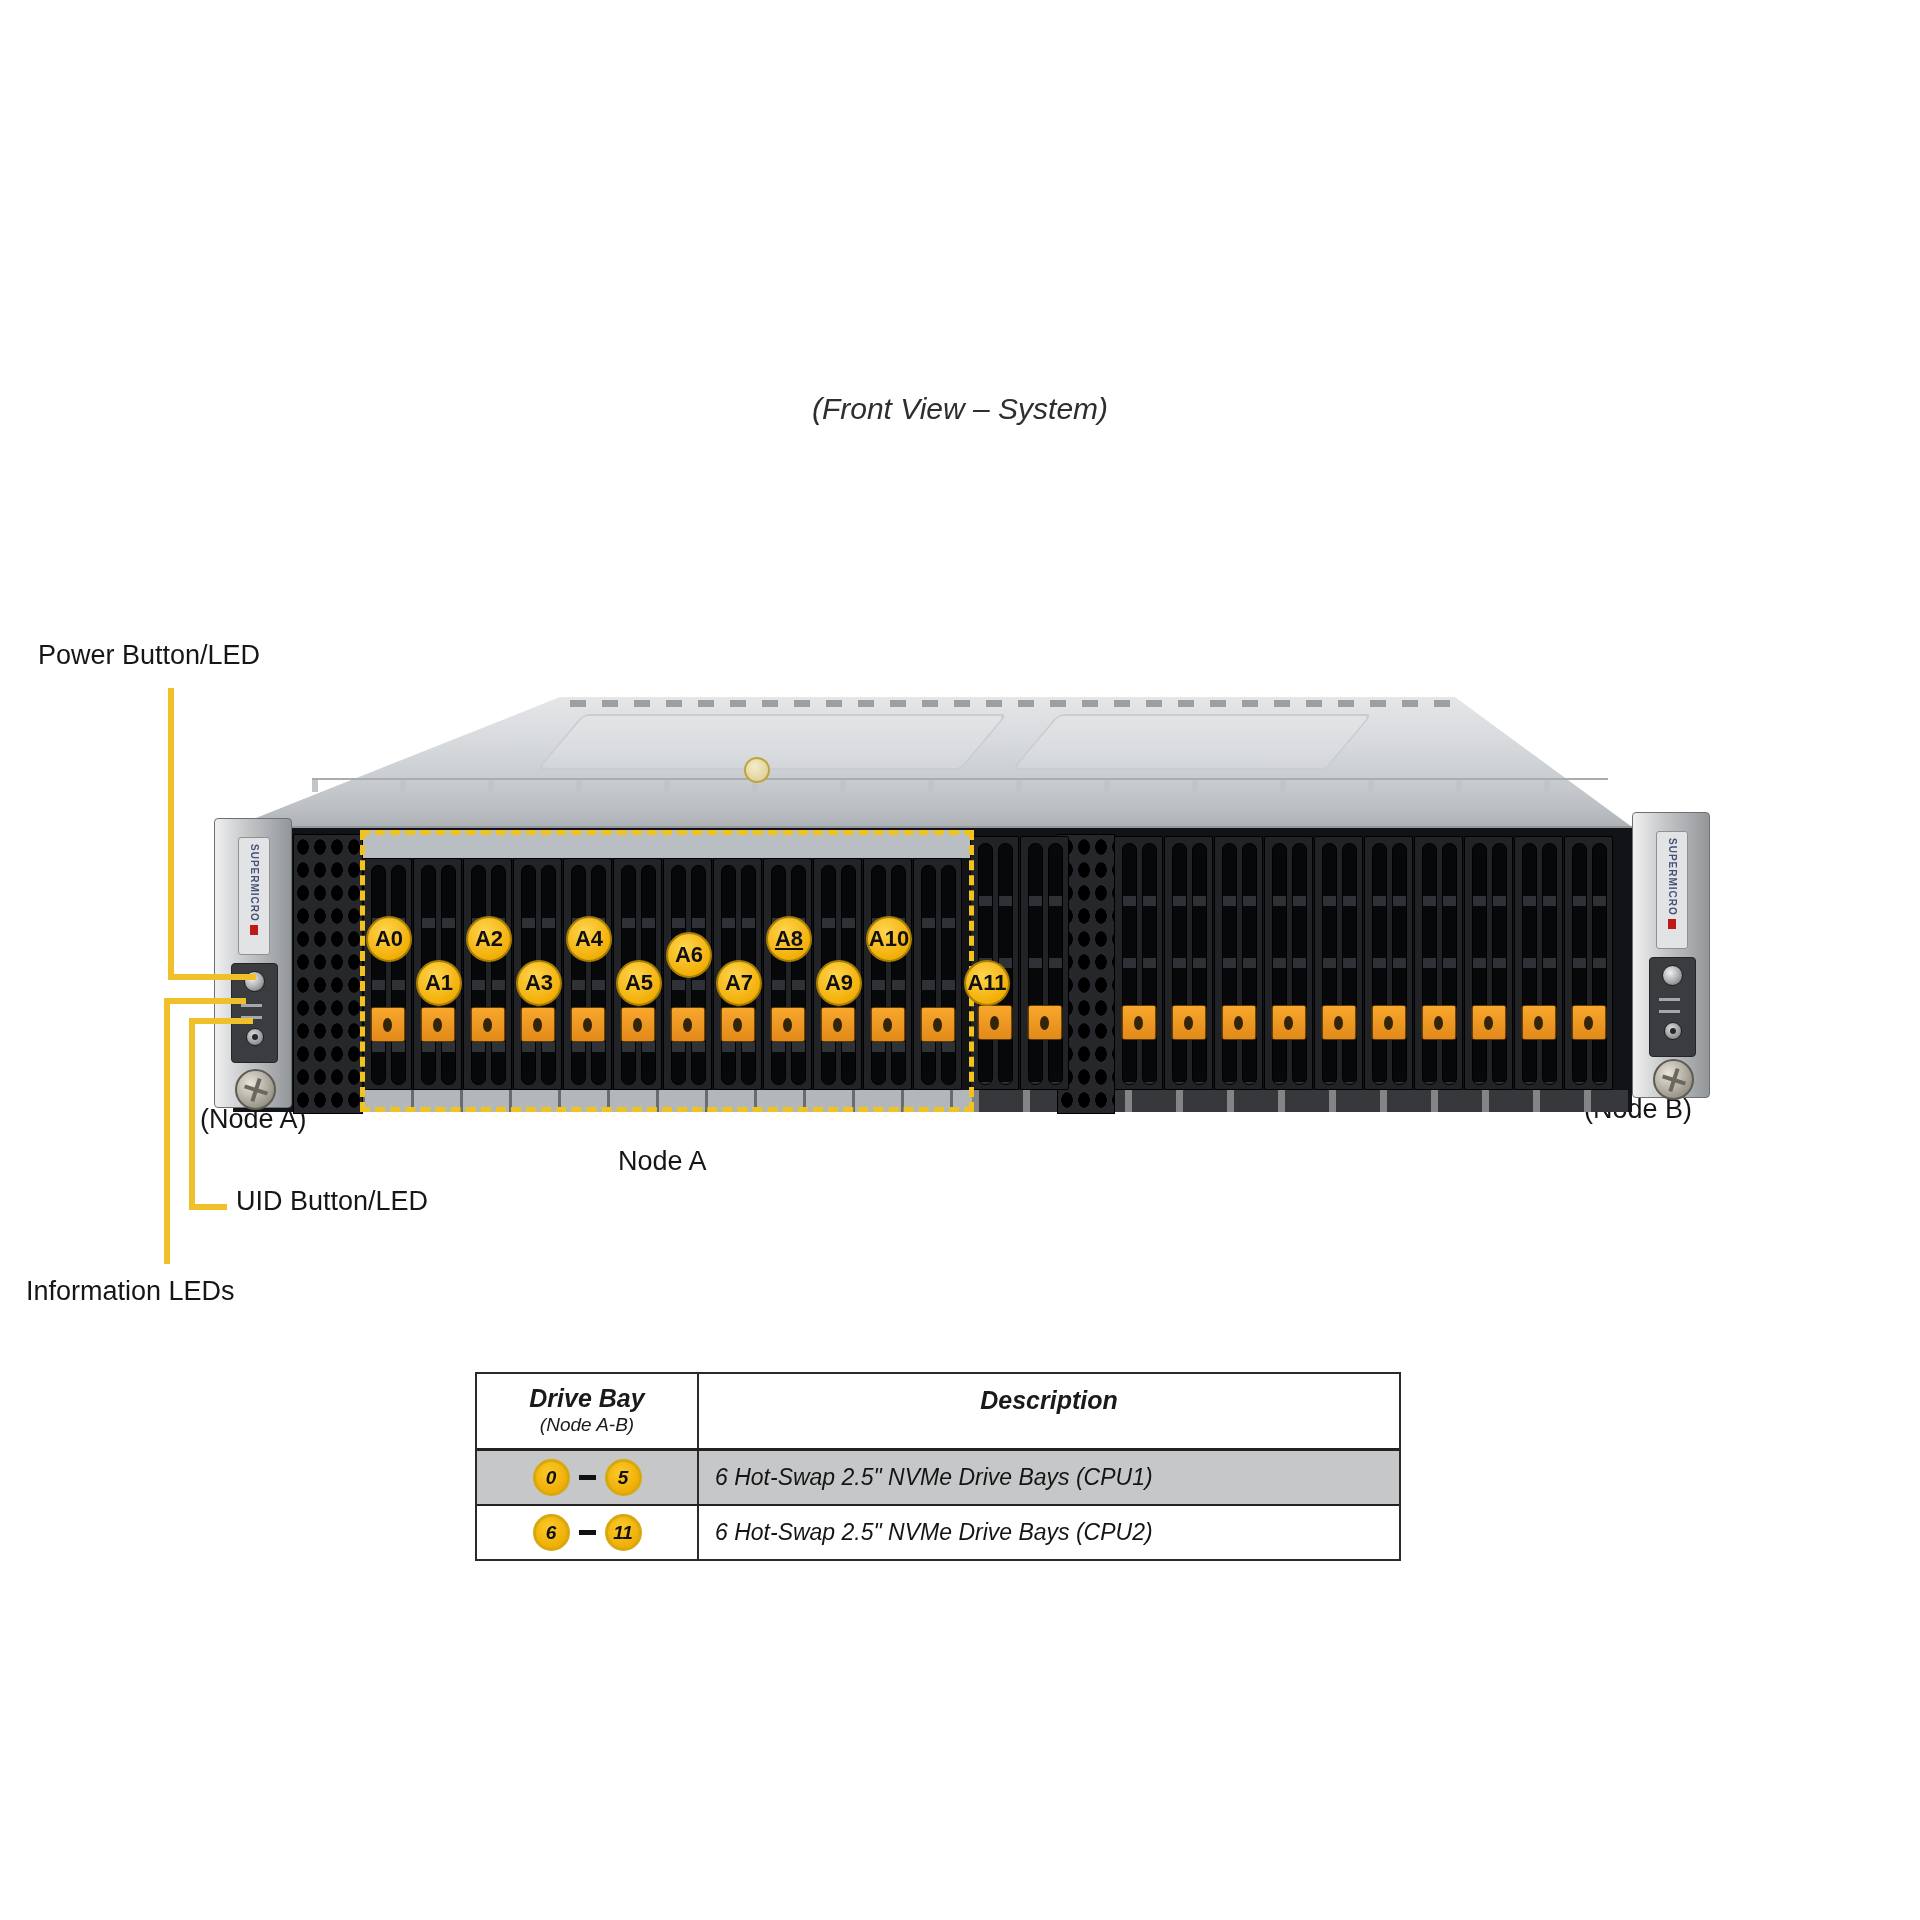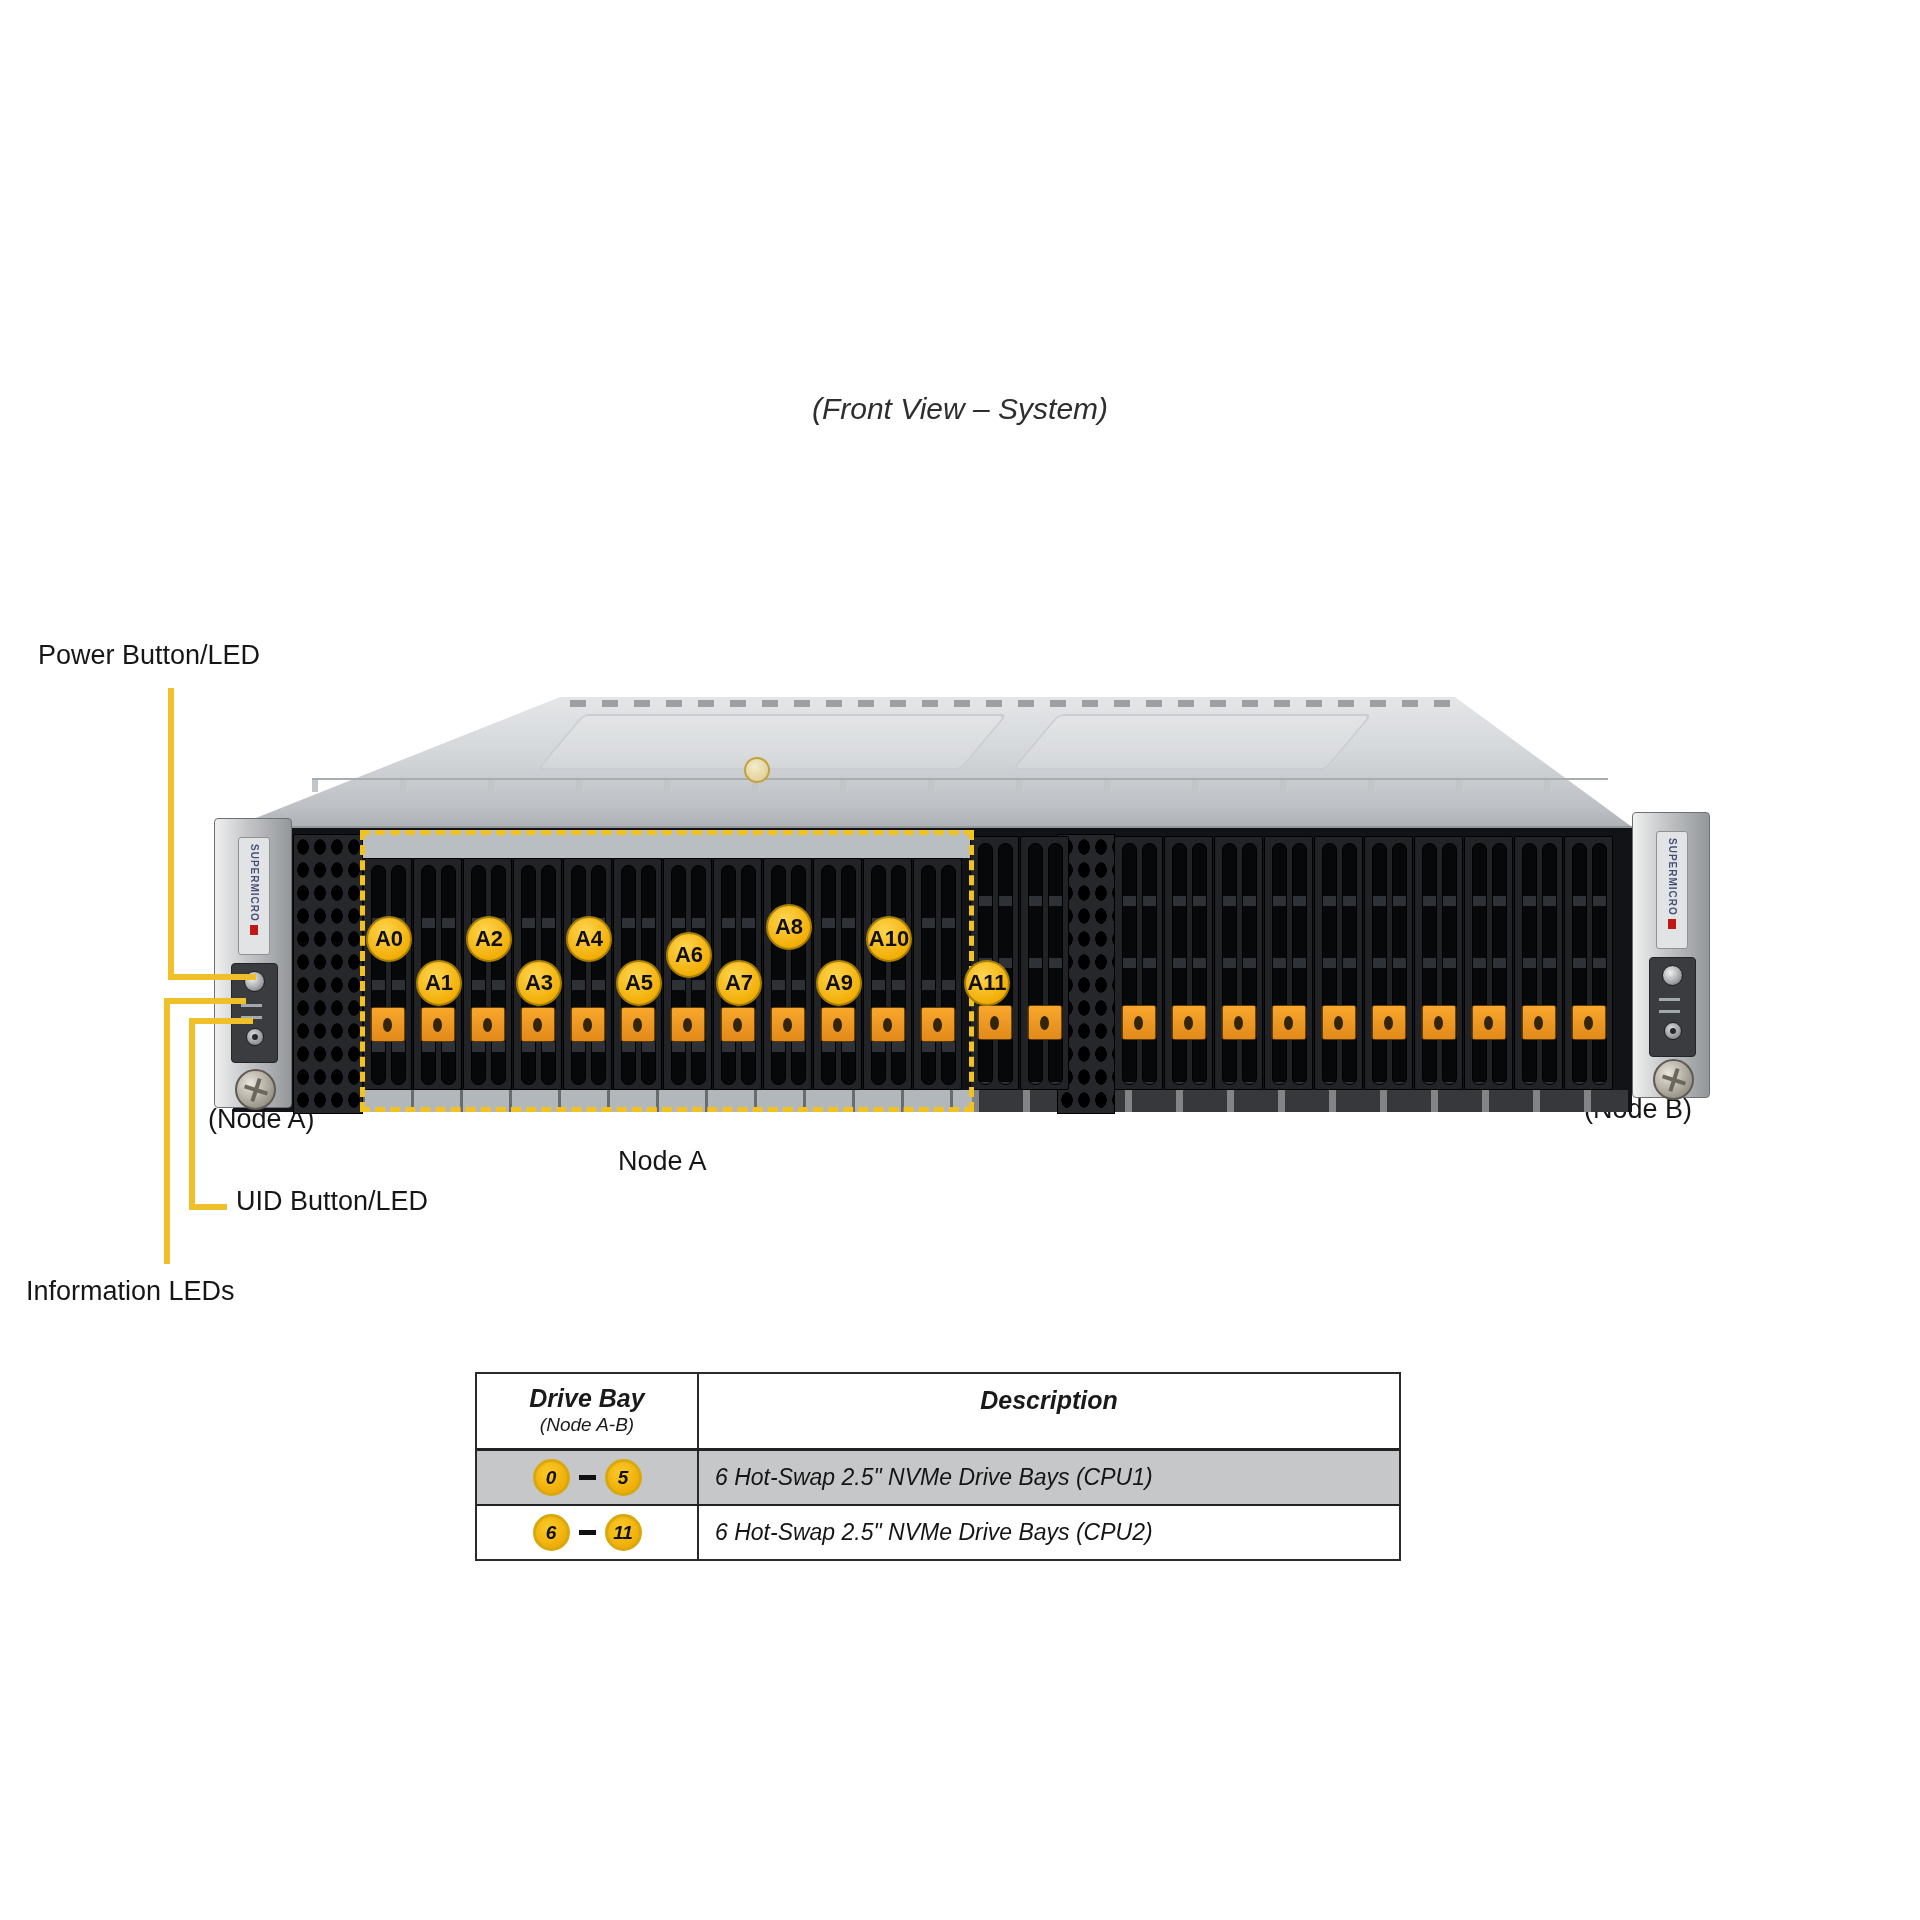--- a/index.html
+++ b/index.html
@@ -4,21 +4,21 @@
 <style>
   html,body{margin:0;padding:0;background:#fff;}
   .page{position:relative;width:1920px;height:1920px;background:#ffffff;overflow:hidden;
         font-family:"Liberation Sans",sans-serif;color:#1a1a1a;}
   .abs{position:absolute;}
 
   
   .title{left:0;top:392px;width:1920px;text-align:center;font-size:30px;font-style:italic;color:#2e2e2e;}
   .lbl{font-size:27px;color:#161616;white-space:nowrap;}
   .lbl-power{left:38px;top:640px;}
-  .lbl-nodeA-paren{left:208px;top:1104px;}
+  .lbl-nodeA-paren{left:200px;top:1104px;}
   .lbl-nodeA{left:618px;top:1146px;}
   .lbl-nodeB-paren{left:1584px;top:1094px;}
   .lbl-uid{left:236px;top:1186px;}
   .lbl-info{left:26px;top:1276px;}
 
   
   .cline{background:#f0c02a;z-index:30;}
 
   
   .chassis-top{left:233px;top:697px;width:1399px;height:130px;
@@ -209,21 +209,21 @@
         </div>
       </div>
       <div class="bay-circle" style="left: 483px; top: 132px;">A7</div>
       <div class="tray" style="left: 530px; top: 30px; width: 49px; height: 232px;">
         <div class="slotcol" style="left: 7px; top: 6px; height: 218px;"></div>
         <div class="slotcol" style="left: 27px; top: 6px; height: 218px;"></div>
         <div class="latch" style="top: 148px;">
           <div class="latch-hole"></div>
         </div>
       </div>
-      <div class="bay-circle" style="left: 533px; top: 76px;">A8</div>
+      <div class="bay-circle" style="left: 533px; top: 88px; text-decoration: underline;">A8</div>
       <div class="tray" style="left: 580px; top: 30px; width: 49px; height: 232px;">
         <div class="slotcol" style="left: 7px; top: 6px; height: 218px;"></div>
         <div class="slotcol" style="left: 27px; top: 6px; height: 218px;"></div>
         <div class="latch" style="top: 148px;">
           <div class="latch-hole"></div>
         </div>
       </div>
       <div class="bay-circle" style="left: 583px; top: 132px;">A9</div>
       <div class="tray" style="left: 630px; top: 30px; width: 49px; height: 232px;">
         <div class="slotcol" style="left: 7px; top: 6px; height: 218px;"></div>

